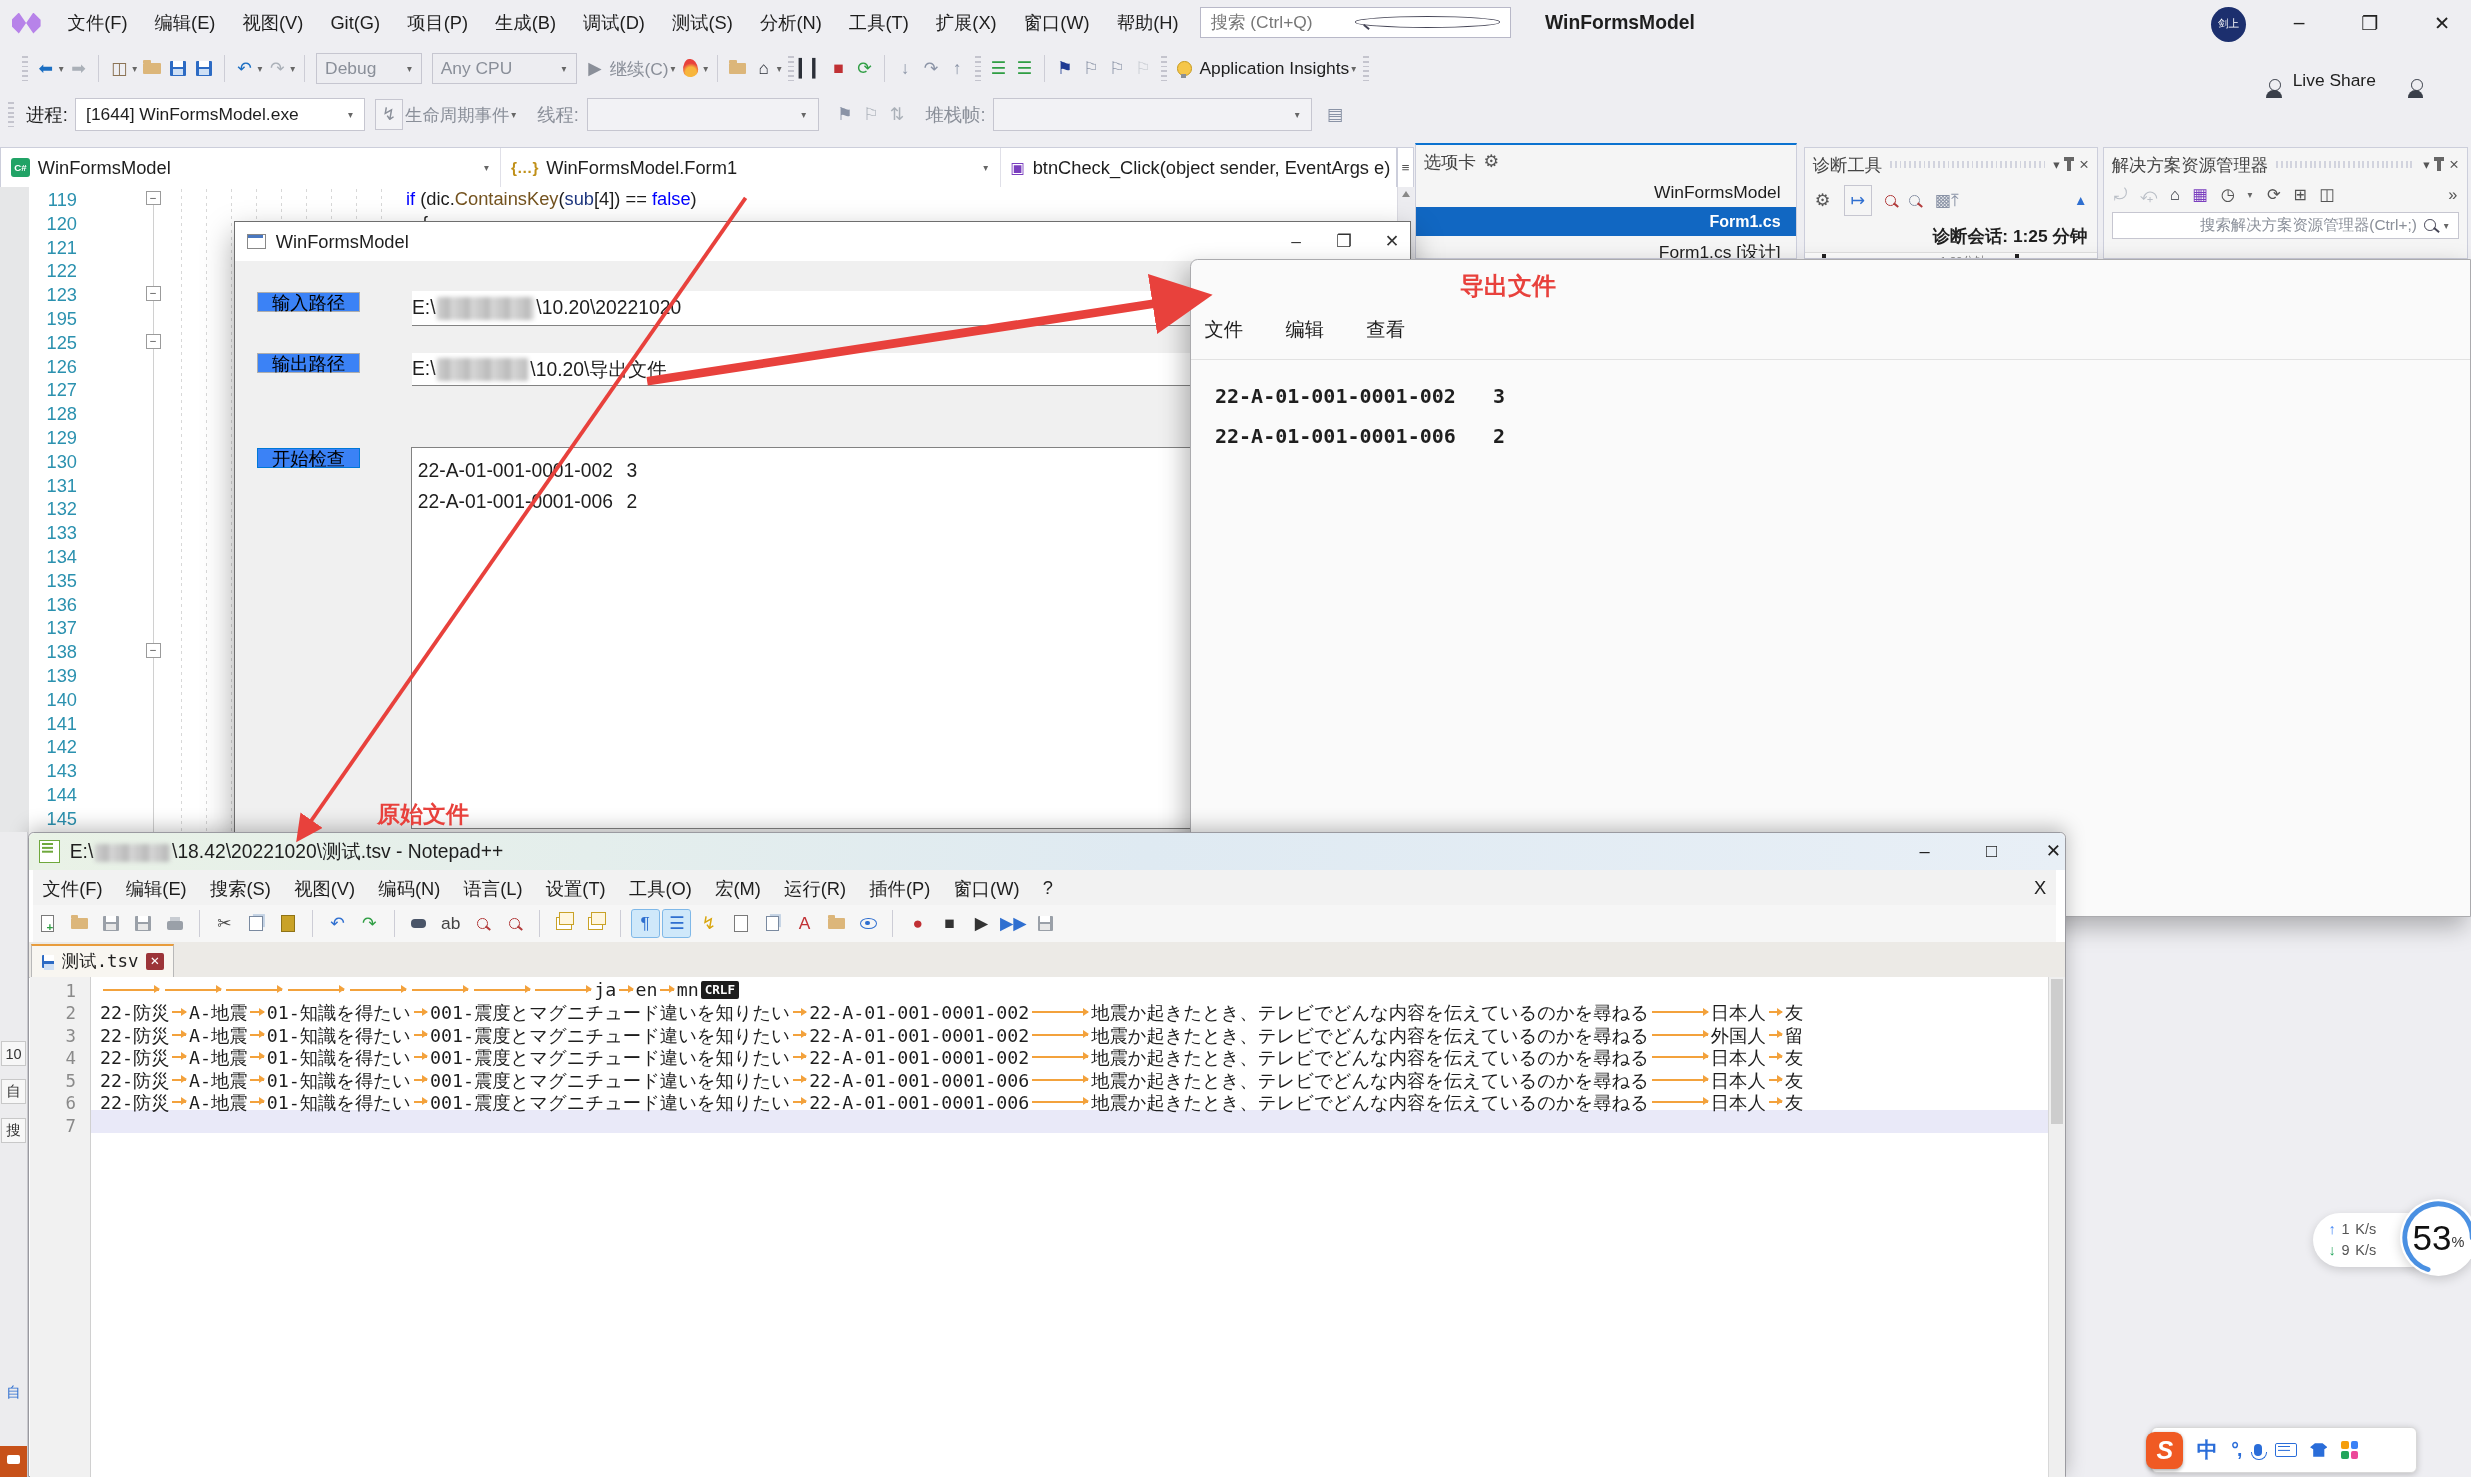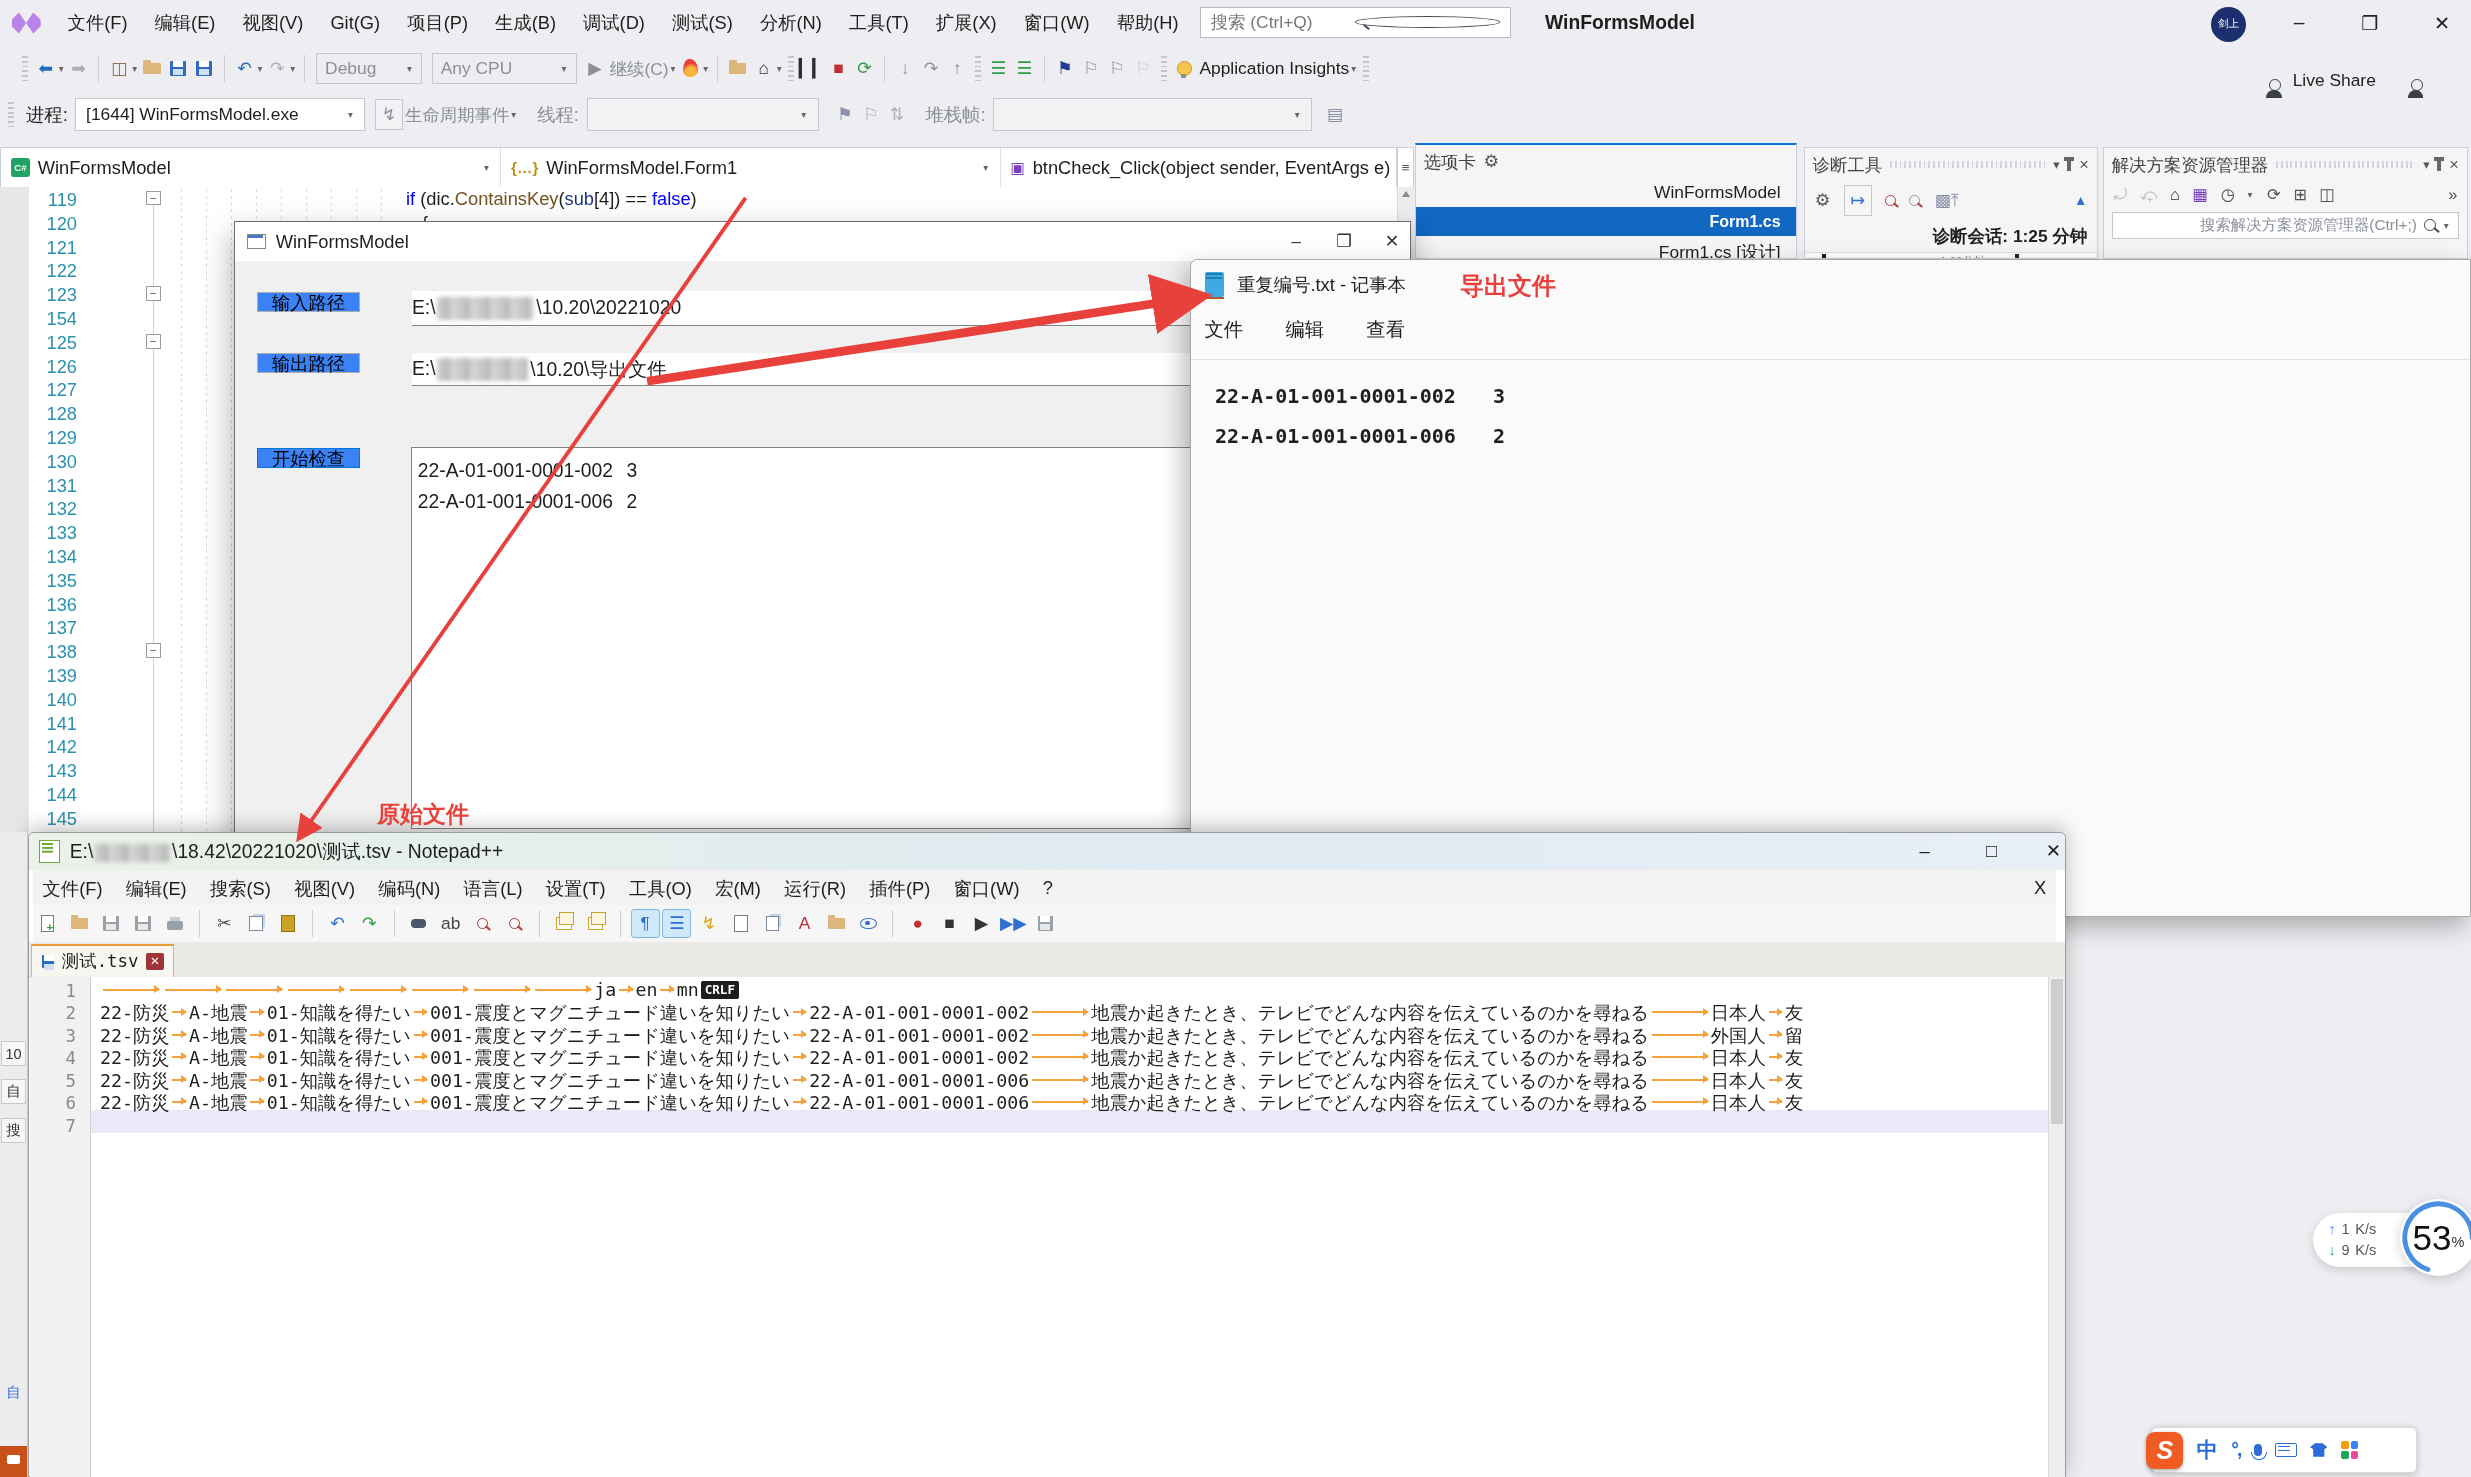--- a/index.html
+++ b/index.html
@@ -358,21 +358,21 @@
   <div id="crumb-splitter" class="abs">≡</div>
 
   <div id="editor" class="abs">
     <div id="bp-margin" class="abs"></div>
     <div id="gutter-lines">
         <div class="lnum" style="left: 27px; top: 1.9px;">119</div>
         <div class="lnum" style="left: 27px; top: 26px;">120</div>
         <div class="lnum" style="left: 27px; top: 50px;">121</div>
         <div class="lnum" style="left: 27px; top: 73px;">122</div>
         <div class="lnum" style="left: 27px; top: 97px;">123</div>
-        <div class="lnum" style="left: 27px; top: 121px;">154</div>
+        <div class="lnum" style="left: 27px; top: 121px;">195</div>
         <div class="lnum" style="left: 27px; top: 145px;">125</div>
         <div class="lnum" style="left: 27px; top: 169px;">126</div>
         <div class="lnum" style="left: 27px; top: 192px;">127</div>
         <div class="lnum" style="left: 27px; top: 216px;">128</div>
         <div class="lnum" style="left: 27px; top: 240px;">129</div>
         <div class="lnum" style="left: 27px; top: 264px;">130</div>
         <div class="lnum" style="left: 27px; top: 288px;">131</div>
         <div class="lnum" style="left: 27px; top: 311px;">132</div>
         <div class="lnum" style="left: 27px; top: 335px;">133</div>
         <div class="lnum" style="left: 27px; top: 359px;">134</div>
@@ -504,24 +504,20 @@
           <span class="cnt">3</span>
         </div>
         <div class="row">
           <span>22-A-01-001-0001-006</span>
           <span class="cnt">2</span>
         </div>
       </div>
   </div>
 
   <div id="notepad" class="abs">
-    <div id="np-title">
-      <span class="ic-np"></span>
-      <span class="t">重复编号.txt - 记事本</span>
-    </div>
     <div id="np-menu">
         <div class="m">文件</div>
         <div class="m">编辑</div>
         <div class="m">查看</div>
       </div>
     <div id="np-sep"></div>
     <div id="np-rows">
         <div class="np-row" style="top: 124px;"><span>22-A-01-001-0001-002</span><span class="cnt">3</span></div>
         <div class="np-row" style="top: 164px;"><span>22-A-01-001-0001-006</span><span class="cnt">2</span></div>
       </div>

